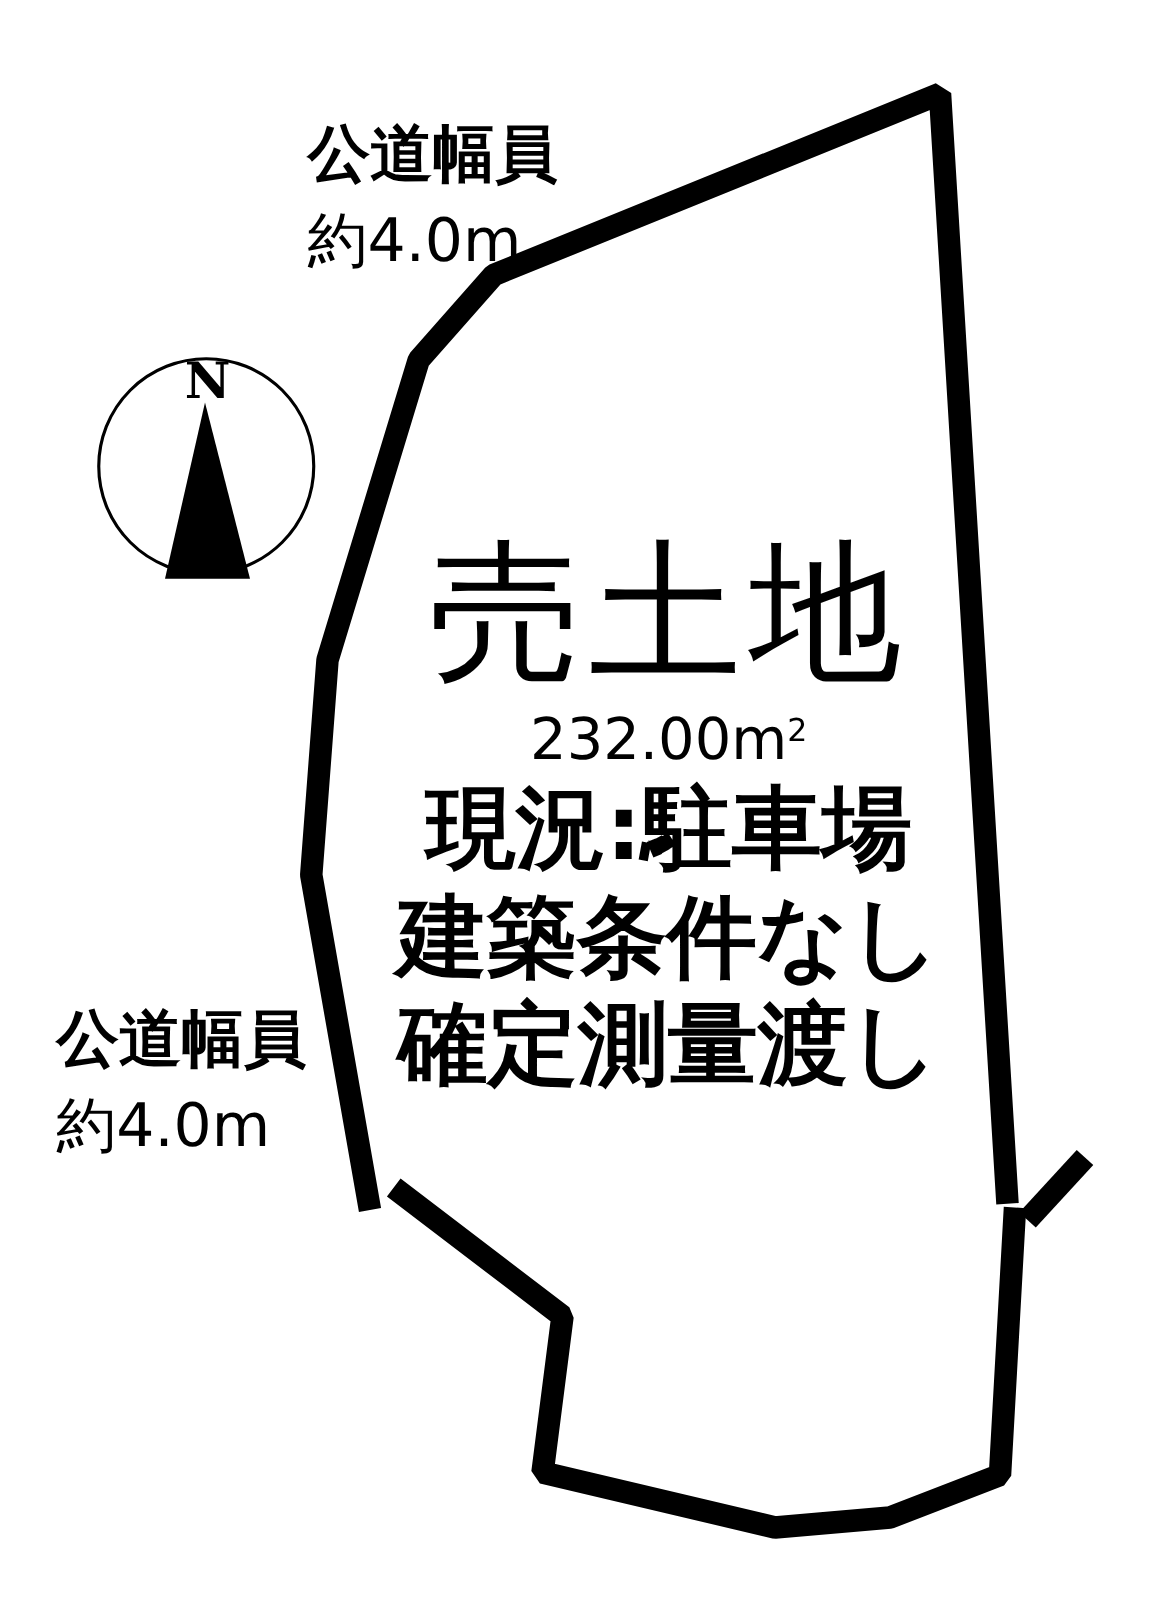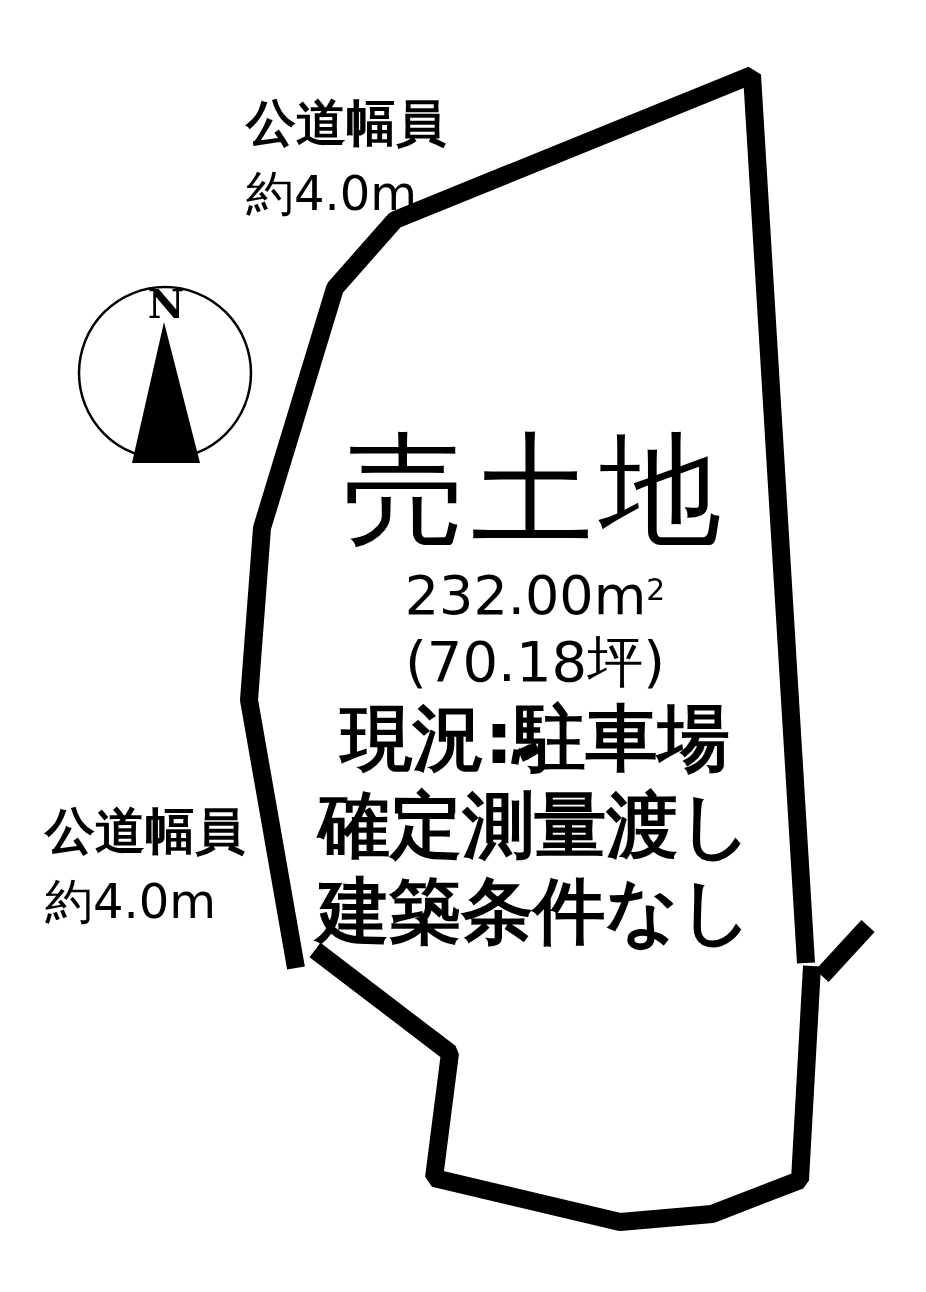--- a/index.html
+++ b/index.html
@@ -75,21 +75,21 @@
     text-align: center;
     white-space: nowrap;
   }
   .center-block .title {
     font-size: 122px;
     font-weight: 400;
     line-height: 1.06;
     letter-spacing: 6px;
   }
   .center-block .area {
-    font-size: 54px;
+    font-size: 46px;
     font-weight: 400;
     line-height: 1.22;
     margin-top: 8px;
   }
   .center-block .area sup {
     font-size: 0.55em;
     vertical-align: 14px;
   }
   .center-block .tsubo {
     font-size: 56px;
@@ -128,19 +128,18 @@
   </div>
 
   <div class="label road-label" style="left:145px; top:804px;">
     <div class="l1">公道幅員</div>
     <div class="l2">約4.0m</div>
   </div>
 
   <div class="center-block">
     <div class="title">売土地</div>
     <div class="area"><span>232.00</span><span>m</span><sup>2</sup></div>
-    <div class="tsubo">(70.18坪)</div>
     <div class="detail">現況:駐車場</div>
+    <div class="detail">建築条件なし</div>
     <div class="detail">確定測量渡し</div>
-    <div class="detail">建築条件なし</div>
   </div>
 
 </div>
 
 </body></html>

